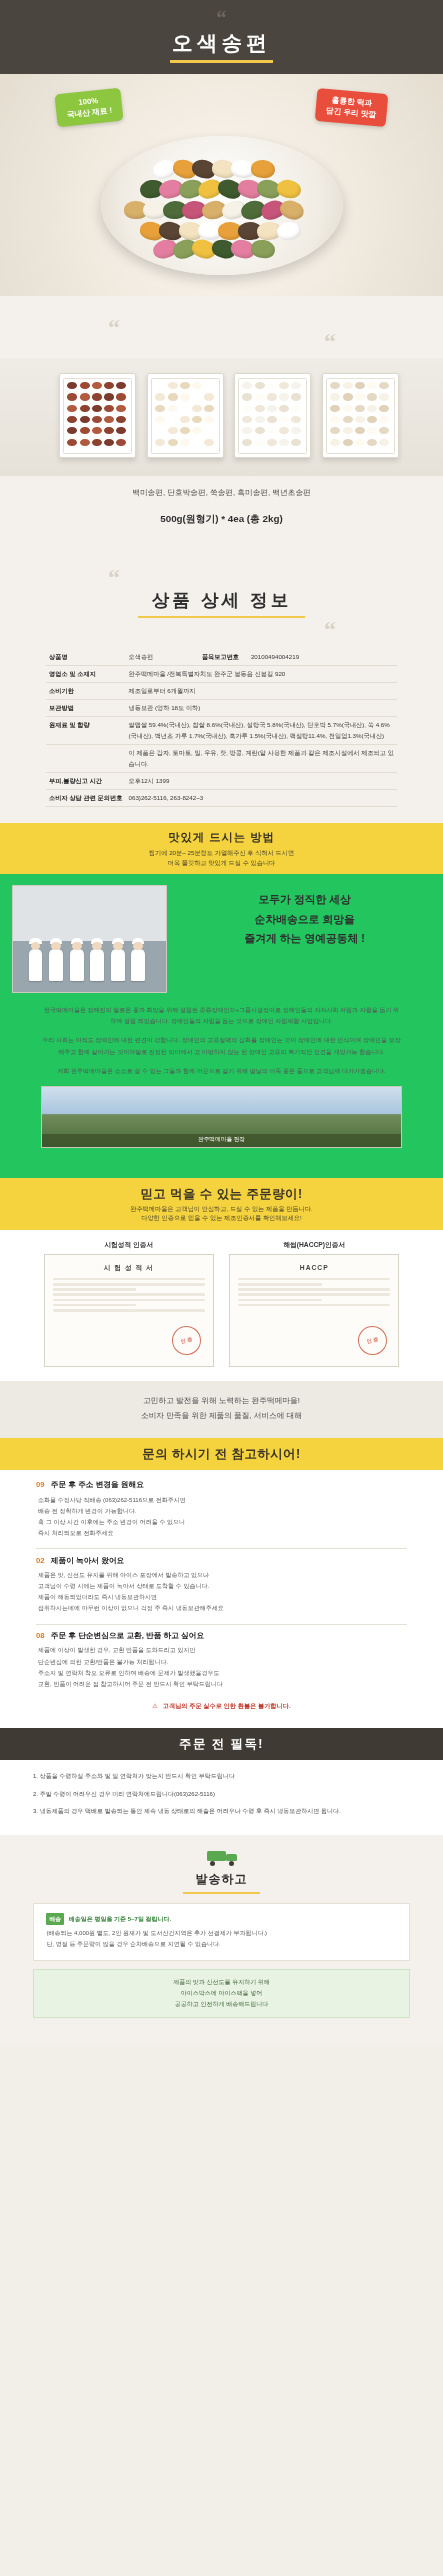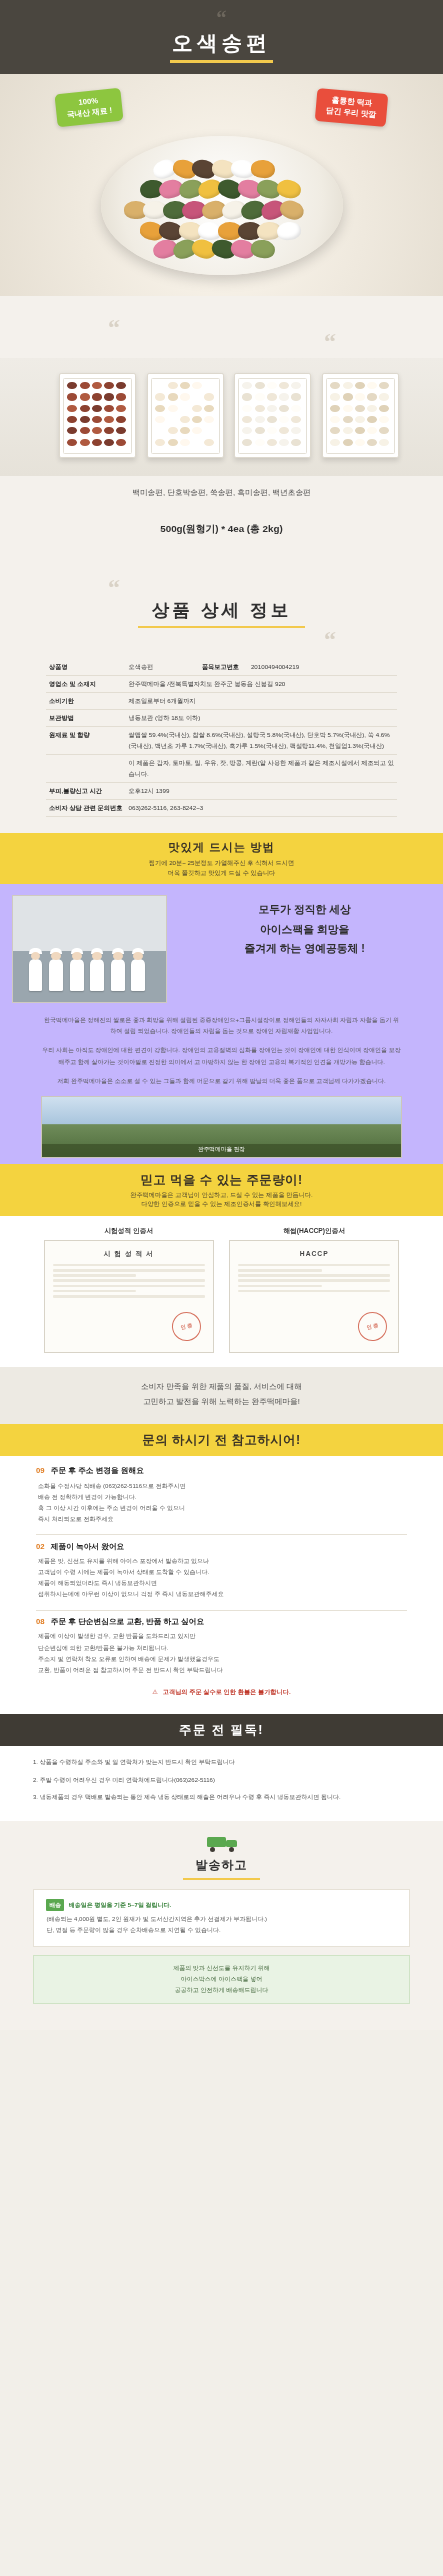--- a/index.html
+++ b/index.html
@@ -126,21 +126,21 @@
     text-align: center;
     padding: 9.3px 0 17.5px;
     line-height: 2.0;
     font-size: 7.7px;
     color: #4a4a4a;
   }
   .compose-box .strong {
     font-size: 9.8px;
     font-weight: bold;
     color: #2f2f2f;
-    margin-top: 18px;
+    margin-top: 8px;
     display: block;
   }
 
   .compose-photo {
     width: 443px; height: 118px;
     background: linear-gradient(#efece6, #e6e2d9);
     position: relative; overflow: hidden;
   }
   .tray {
     position: absolute;
@@ -200,22 +200,22 @@
     font-size: 6.2px;
     font-weight: normal;
     letter-spacing: 0;
     margin-top: 3.1px;
     line-height: 1.6;
     color: #4a4230;
   }
 
   
   .story {
-    background: #c4b5fd;
-    padding: 0 0 6px;
+    background: #22c55e;
+    padding: 0 0 30px;
   }
   .story-top {
     display: flex;
     gap: 0;
     align-items: stretch;
   }
   .story-photo {
     width: 155px; height: 108px;
     background: linear-gradient(#b9c4cc, #8d9aa5);
     position: relative; overflow: hidden;
@@ -663,21 +663,21 @@
         <div class="floor"></div>
         <div class="person" style="left:15.5px"></div>
         <div class="person" style="left:36px"></div>
         <div class="person" style="left:57px"></div>
         <div class="person" style="left:77px"></div>
         <div class="person" style="left:98px"></div>
         <div class="person" style="left:118px"></div>
       </div>
       <div class="story-text">
         <h3>모두가 정직한 세상</h3>
-        <h3>아이스팩을 희망을</h3>
+        <h3>순차배송으로 희망을</h3>
         <h3 class="hl">즐겨게 하는 영예공동체 !</h3>
       </div>
     </div>
 
     <div class="story-body">
       <p>한국떡메마을은 정해진의 쌀로은 좋과 희망을 위해 설립된 중증장애인으+그룹시설장이로 정해인들의 자자사회 자립과 자활을 돕기 위하여 설립 되었습니다. 장애인들의 자립을 돕는 것으로 장애인 자립재활 사업입니다.</p>
       <p>우리 사회는 아직도 장애인에 대한 편견이 강합니다. 장애인의 고용절벽의 심화를 장애인는 것이 장애인에 대한 인식이며 장애인을 보장해주고 함께 살아가는 것이야말로 진정한 의미에서 고 마땅하지 않는 한 장애인 고용의 복기적인 인견을 개방가능 합습니다.</p>
       <p>저희 완주떡메마을은 소소로 설 수 있는 그들과 함께 머문으로 같기 위해 땀날의 더욱 좋은 품으로 고객님께 다가가겠습니다.</p>
     </div>
 
@@ -716,22 +716,22 @@
         <div class="line"></div>
         <div class="line"></div>
         <div class="line short"></div>
         <div class="line"></div>
         <div class="stamp">인 증</div>
       </div>
     </div>
   </div>
 
   <div class="statement">
+    <div class="big">고민하고 발전을 위해 노력하는 완주떡메마을!</div>
     <div class="big">소비자 만족을 위한 제품의 품질, 서비스에 대해</div>
-    <div class="big">고민하고 발전을 위해 노력하는 완주떡메마을!</div>
   </div>
 
   <div class="q-band">
     <span>문의 하시기 전 참고하시어!</span>
   </div>
 
   <div class="q-wrap">
     <div class="q-item">
       <div class="q-head">
         <span class="num">09</span>

